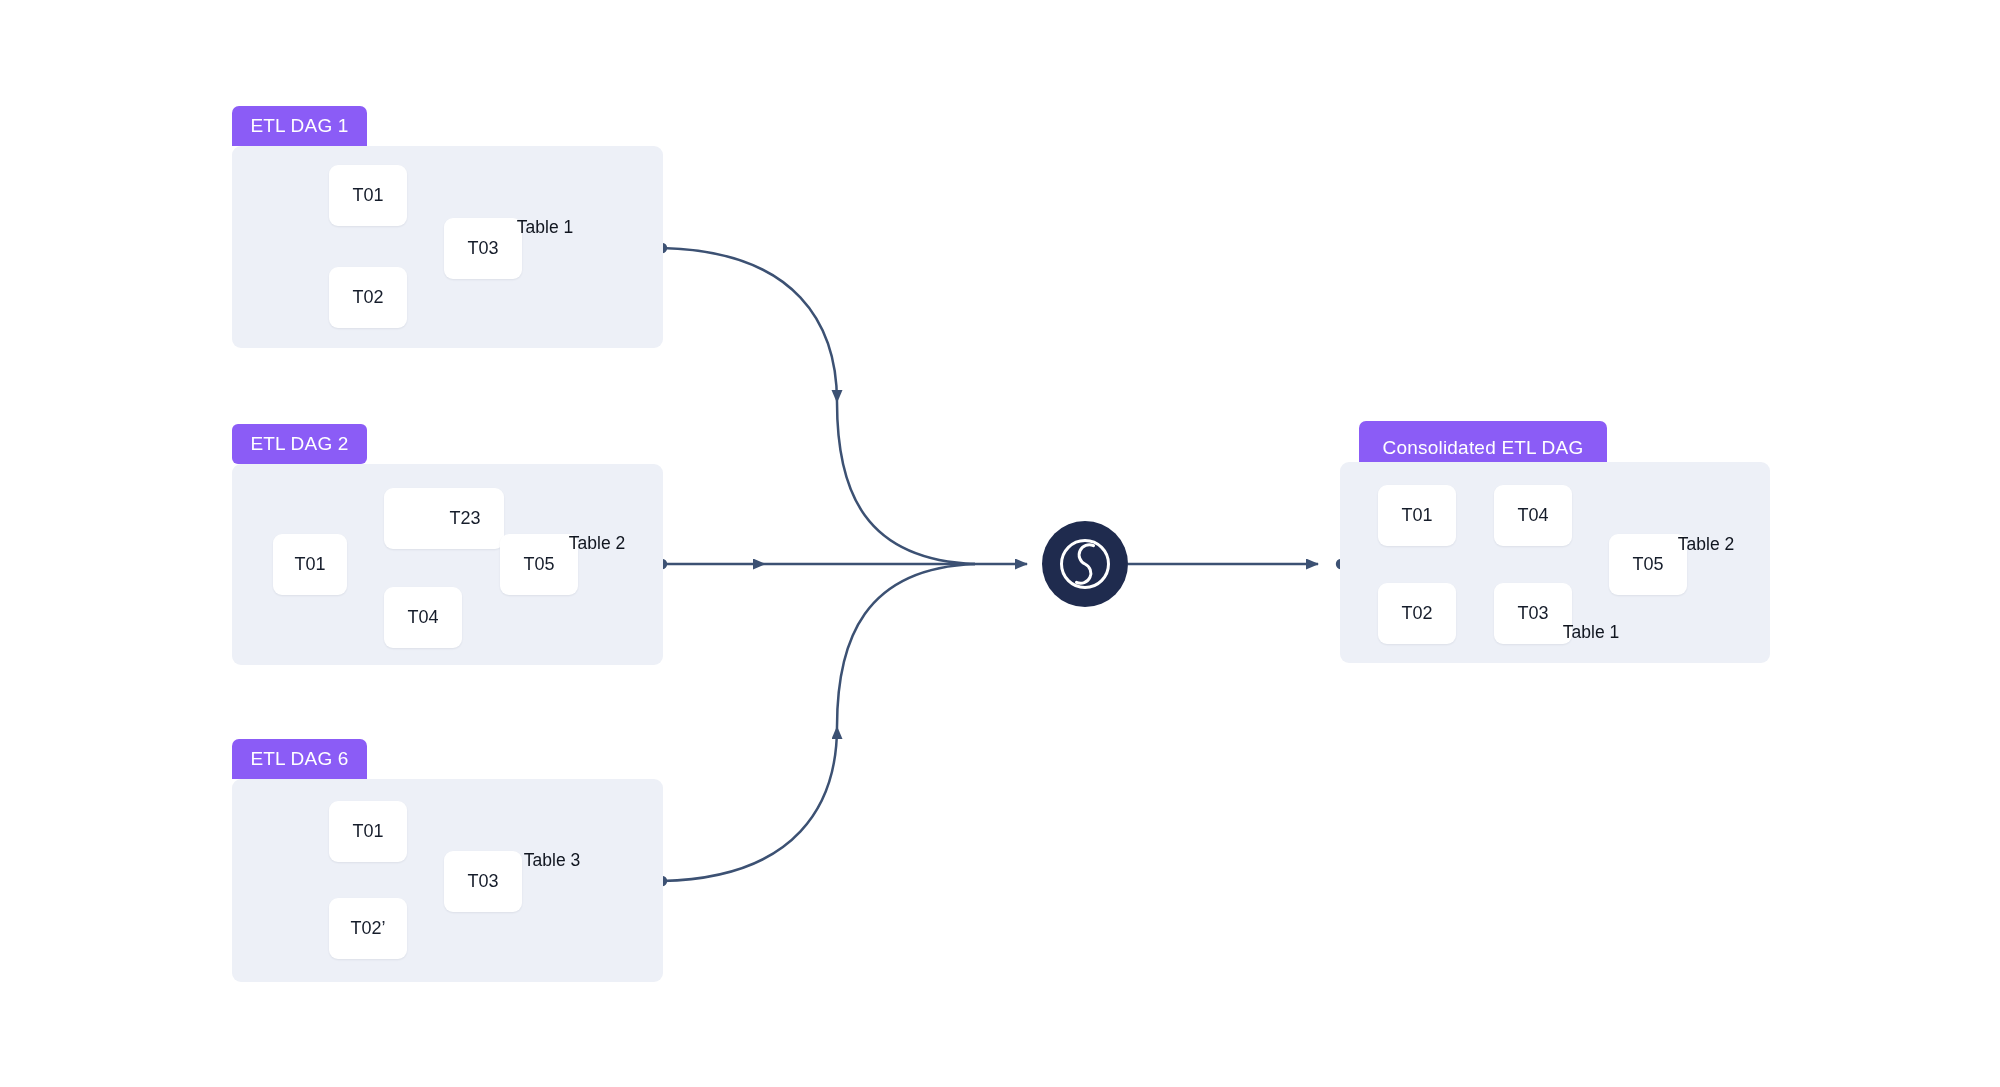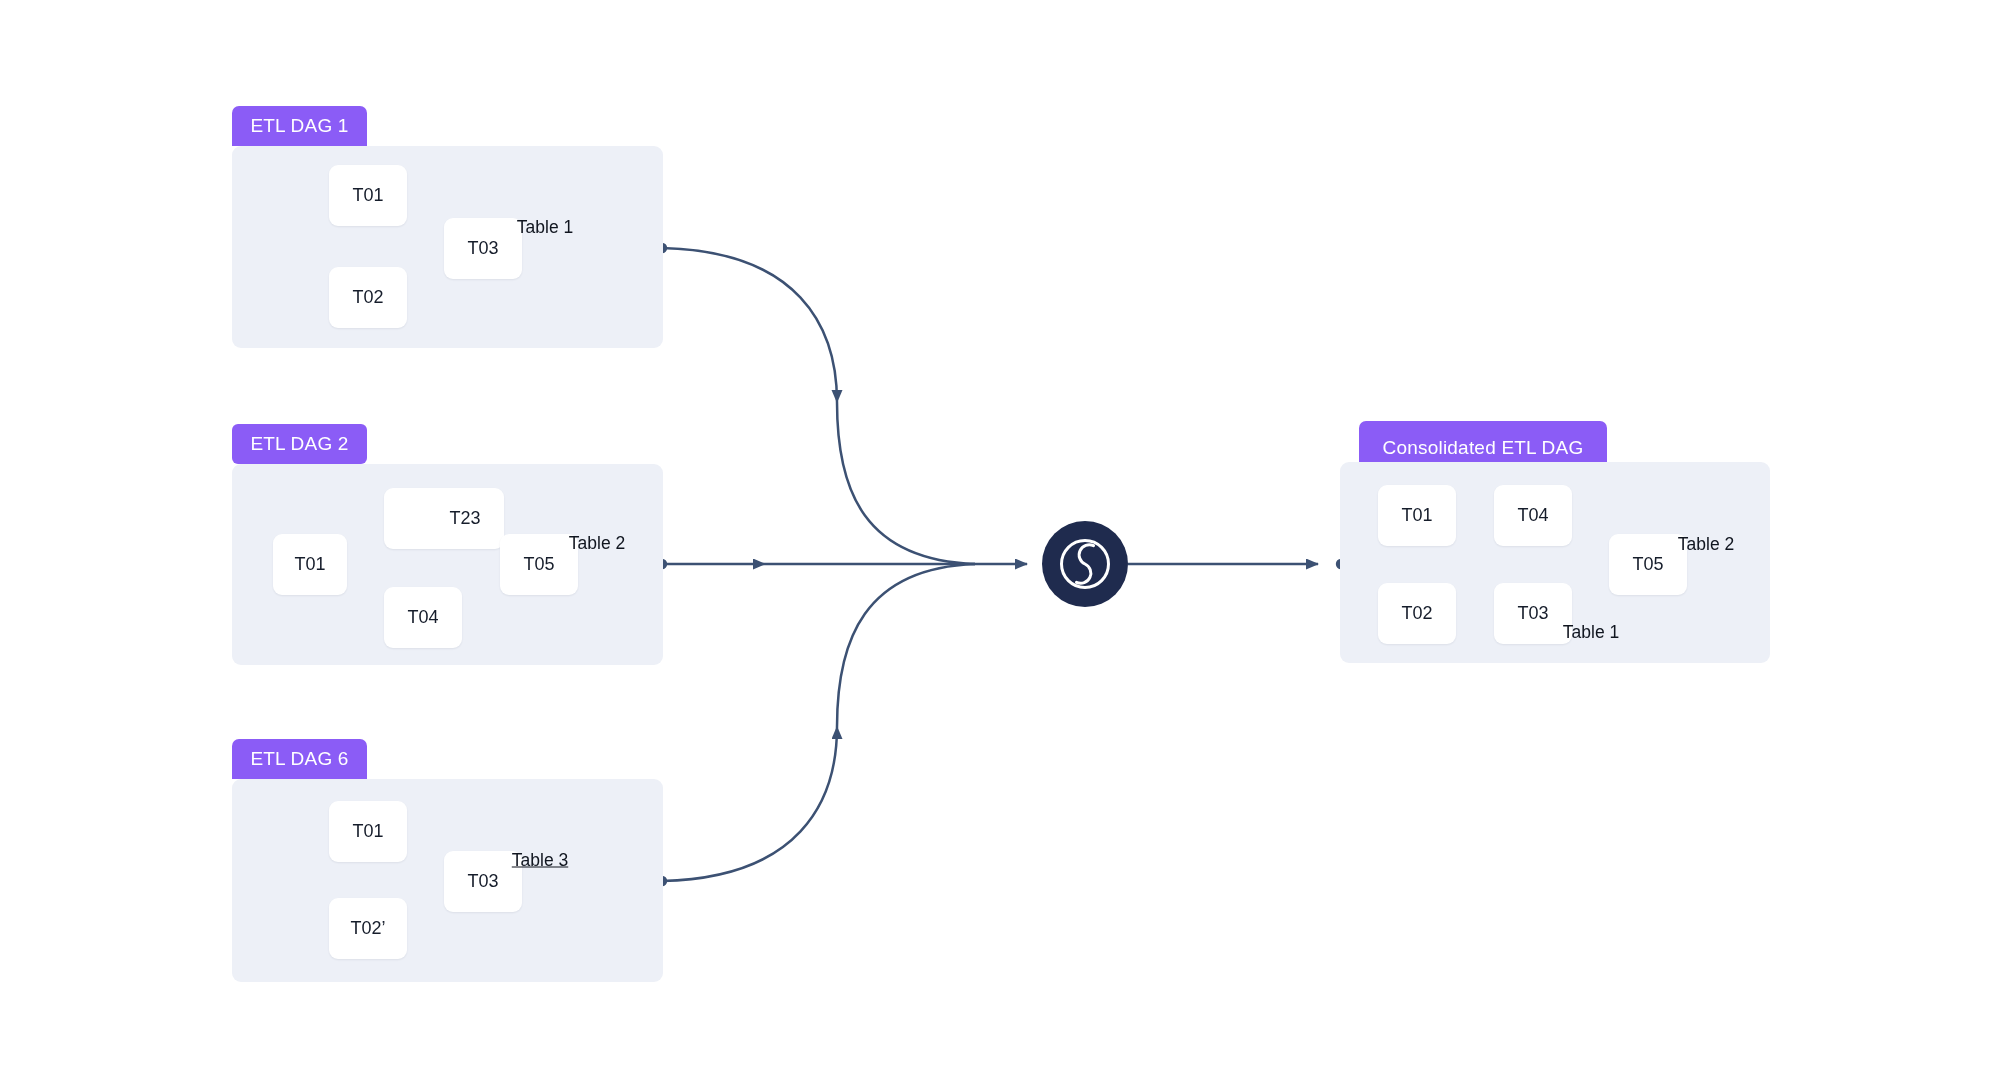--- a/index.html
+++ b/index.html
@@ -130,21 +130,21 @@
   <div class="node" style="left:363px;top:488px;padding-left:42px;">T23</div>
   <div class="node" style="left:363px;top:587px;">T04</div>
   <div class="node" style="left:479px;top:534px;">T05</div>
   <div class="flow-label" style="left:597px;top:543px;">Table 2</div>
 
   <div class="group-header" style="left:232px;top:739px;width:135px;height:40px;">ETL DAG 6</div>
   <div class="panel" style="left:232px;top:779px;width:431px;height:203px;"></div>
   <div class="node" style="left:308px;top:801px;">T01</div>
   <div class="node" style="left:308px;top:898px;">T02’</div>
   <div class="node" style="left:423px;top:851px;">T03</div>
-  <div class="flow-label" style="left:540px;top:860px;text-decoration:underline;">Table 3</div>
+  <div class="flow-label" style="left:552px;top:860px;">Table 3</div>
 
   <div class="group-header" style="left:1340px;top:421px;width:248px;height:54px;margin-left:19px;">Consolidated ETL DAG</div>
   <div class="panel" style="left:1340px;top:462px;width:430px;height:201px;"></div>
   <div class="node" style="left:1357px;top:485px;">T01</div>
   <div class="node" style="left:1473px;top:485px;">T04</div>
   <div class="node" style="left:1357px;top:583px;">T02</div>
   <div class="node" style="left:1473px;top:583px;">T03</div>
   <div class="node" style="left:1588px;top:534px;">T05</div>
   <div class="flow-label" style="left:1706px;top:544px;">Table 2</div>
   <div class="flow-label" style="left:1591px;top:632px;">Table 1</div>

